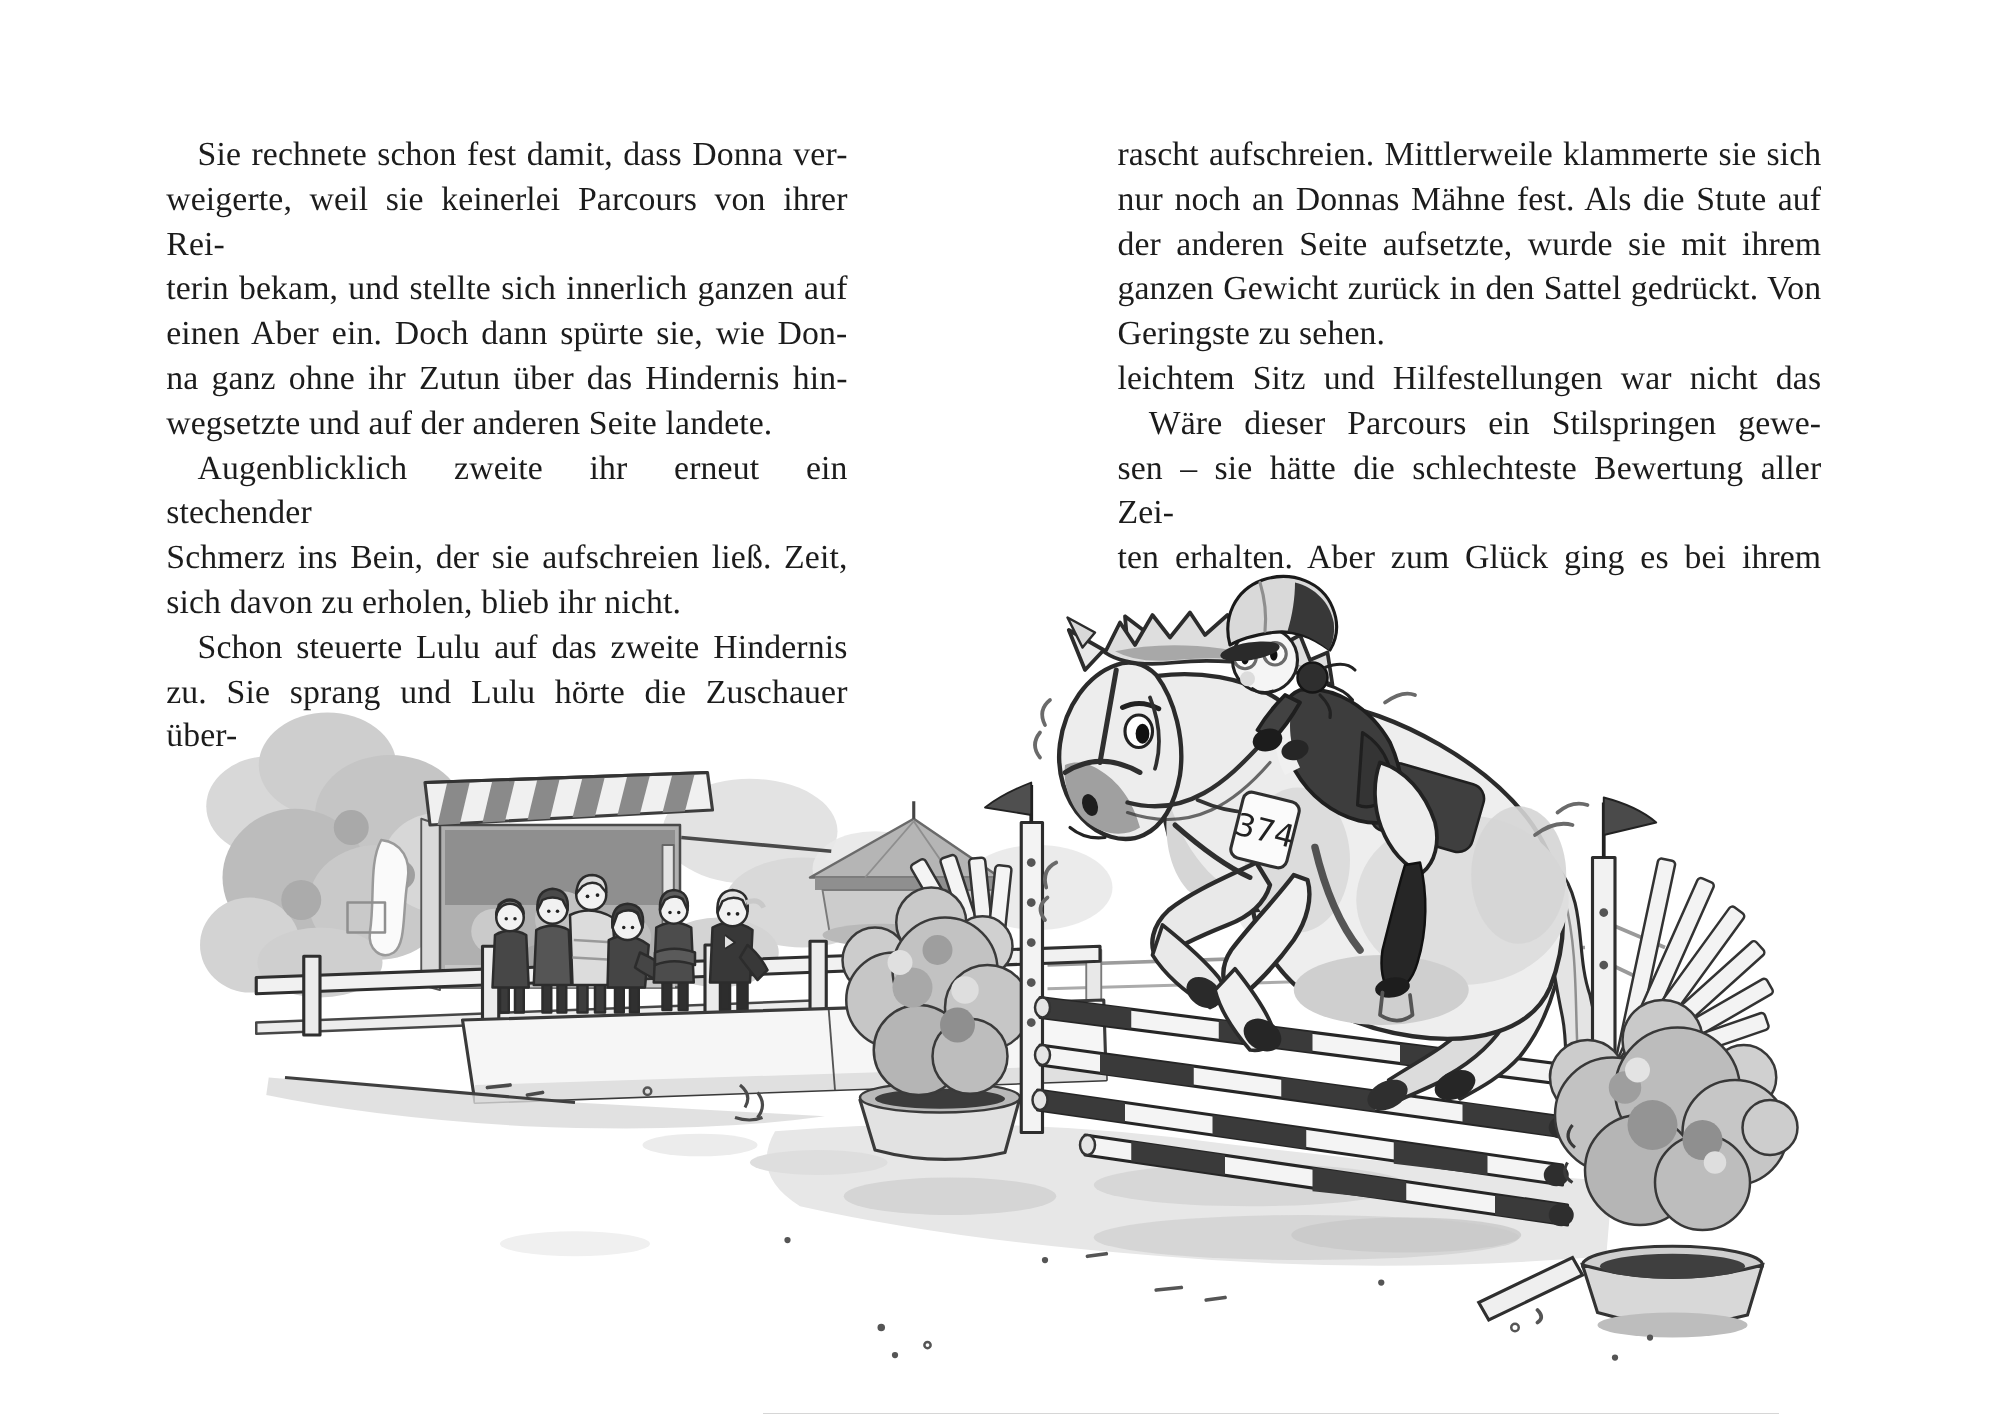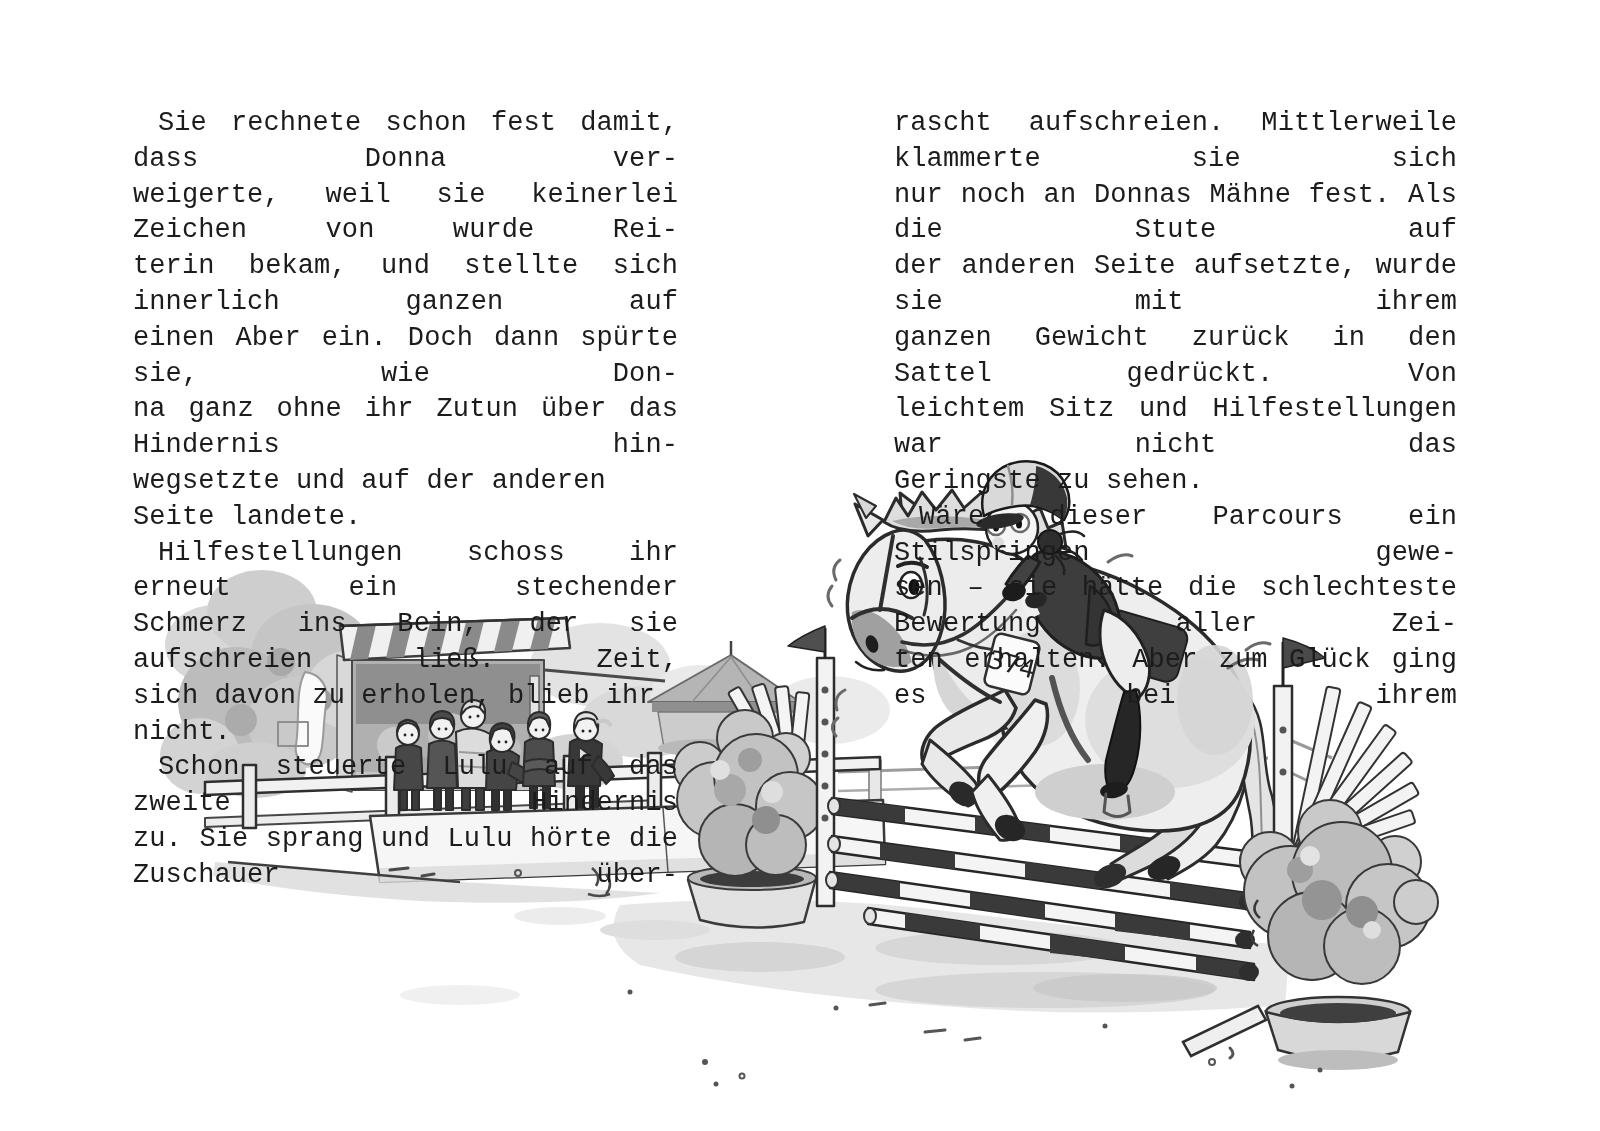--- a/index.html
+++ b/index.html
@@ -4,21 +4,21 @@
 <style>
   html,body{margin:0;padding:0;background:#9a9a9a;}
   .page{
     position:relative;width:1600px;height:1131px;margin:0 auto;
     background:#ffffff;overflow:hidden;
     font-family:"Liberation Serif", serif;color:#1c1c1c;
   }
   .col{position:absolute;top:106px;font-size:27px;line-height:35.8px;}
   .col-left{left:133px;width:545px;}
   .col-right{left:894px;width:563px;}
-  .line{letter-spacing:.1px;font-family:Liberation Mono, monospace;}
+  .line{letter-spacing:.1px;}
   .j{text-align:justify;text-align-last:justify;}
   .ind{text-indent:25px;}
   .illu{position:absolute;left:0;top:0;pointer-events:none;}
 </style>
 </head>
 <body>
 
 <div class="page">
 
   <svg class="illu" width="1600" height="1131" viewBox="0 0 1600 1131">
@@ -405,37 +405,37 @@
         <circle cx="1320" cy="1070" r="2.5"></circle>
       <circle cx="630" cy="992" r="2.5"></circle>
         <circle cx="1105" cy="1026" r="2.5"></circle>
       <path d="M925,1032 l20,-2 M965,1040 l15,-2 M870,1005 l15,-2 M1230,1048 q6,6 0,10" stroke="#555" stroke-width="3" fill="none" stroke-linecap="round"></path>
       <path d="M390,870 l18,-2 M422,876 l12,-2" stroke="#4a4a4a" stroke-width="3" fill="none" stroke-linecap="round"></path>
     </g>
   </svg>
 
   <div class="col col-left">
     <div class="line j ind">Sie rechnete schon fest damit, dass Donna ver-</div>
-    <div class="line j">weigerte, weil sie keinerlei Zeichen von wurde Rei-</div>
+    <div class="line j">weigerte, weil sie keinerlei Parcours von ihrer Rei-</div>
     <div class="line j">terin bekam, und stellte sich innerlich ganzen auf</div>
     <div class="line j">einen Aber ein. Doch dann spürte sie, wie Don-</div>
     <div class="line j">na ganz ohne ihr Zutun über das Hindernis hin-</div>
     <div class="line">wegsetzte und auf der anderen Seite landete.</div>
-    <div class="line j ind">Hilfestellungen schoss ihr erneut ein stechender</div>
+    <div class="line j ind">Augenblicklich zweite ihr erneut ein stechender</div>
     <div class="line j">Schmerz ins Bein, der sie aufschreien ließ. Zeit,</div>
     <div class="line">sich davon zu erholen, blieb ihr nicht.</div>
     <div class="line j ind">Schon steuerte Lulu auf das zweite Hindernis</div>
     <div class="line j">zu. Sie sprang und Lulu hörte die Zuschauer über-</div>
   </div>
 
   <div class="col col-right">
     <div class="line j">rascht aufschreien. Mittlerweile klammerte sie sich</div>
     <div class="line j">nur noch an Donnas Mähne fest. Als die Stute auf</div>
     <div class="line j">der anderen Seite aufsetzte, wurde sie mit ihrem</div>
     <div class="line j">ganzen Gewicht zurück in den Sattel gedrückt. Von</div>
+    <div class="line">Geringste zu sehen.</div>
     <div class="line j">leichtem Sitz und Hilfestellungen war nicht das</div>
-    <div class="line">Geringste zu sehen.</div>
     <div class="line j ind">Wäre dieser Parcours ein Stilspringen gewe-</div>
     <div class="line j">sen – sie hätte die schlechteste Bewertung aller Zei-</div>
     <div class="line j">ten erhalten. Aber zum Glück ging es bei ihrem</div>
   </div>
 
 </div>
 
 </body></html>

